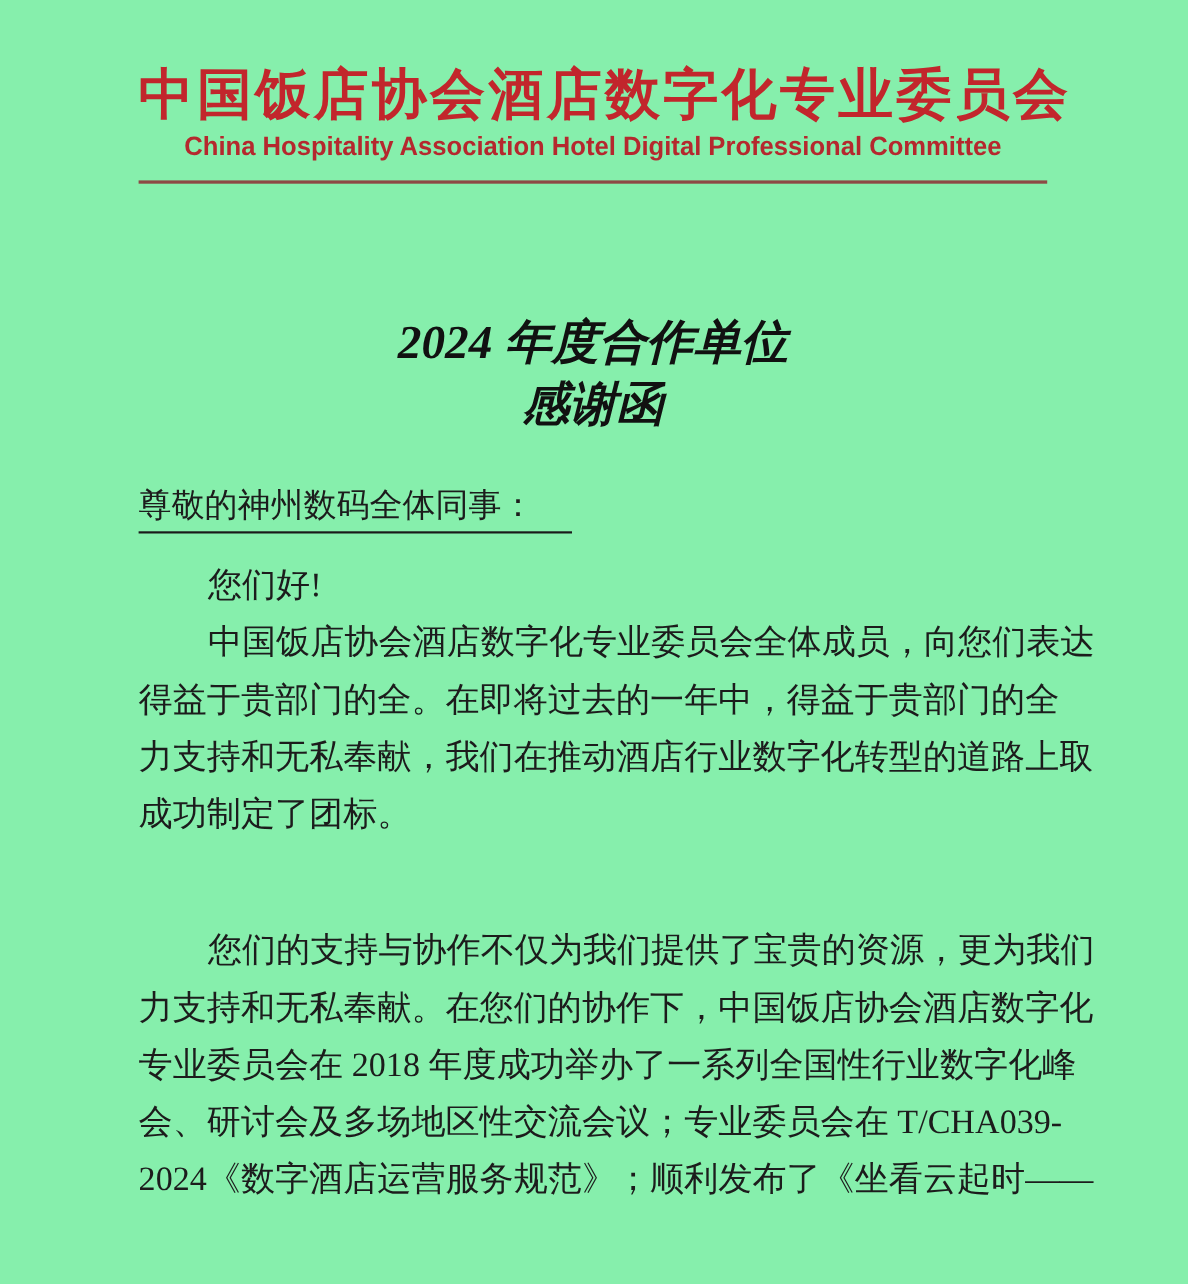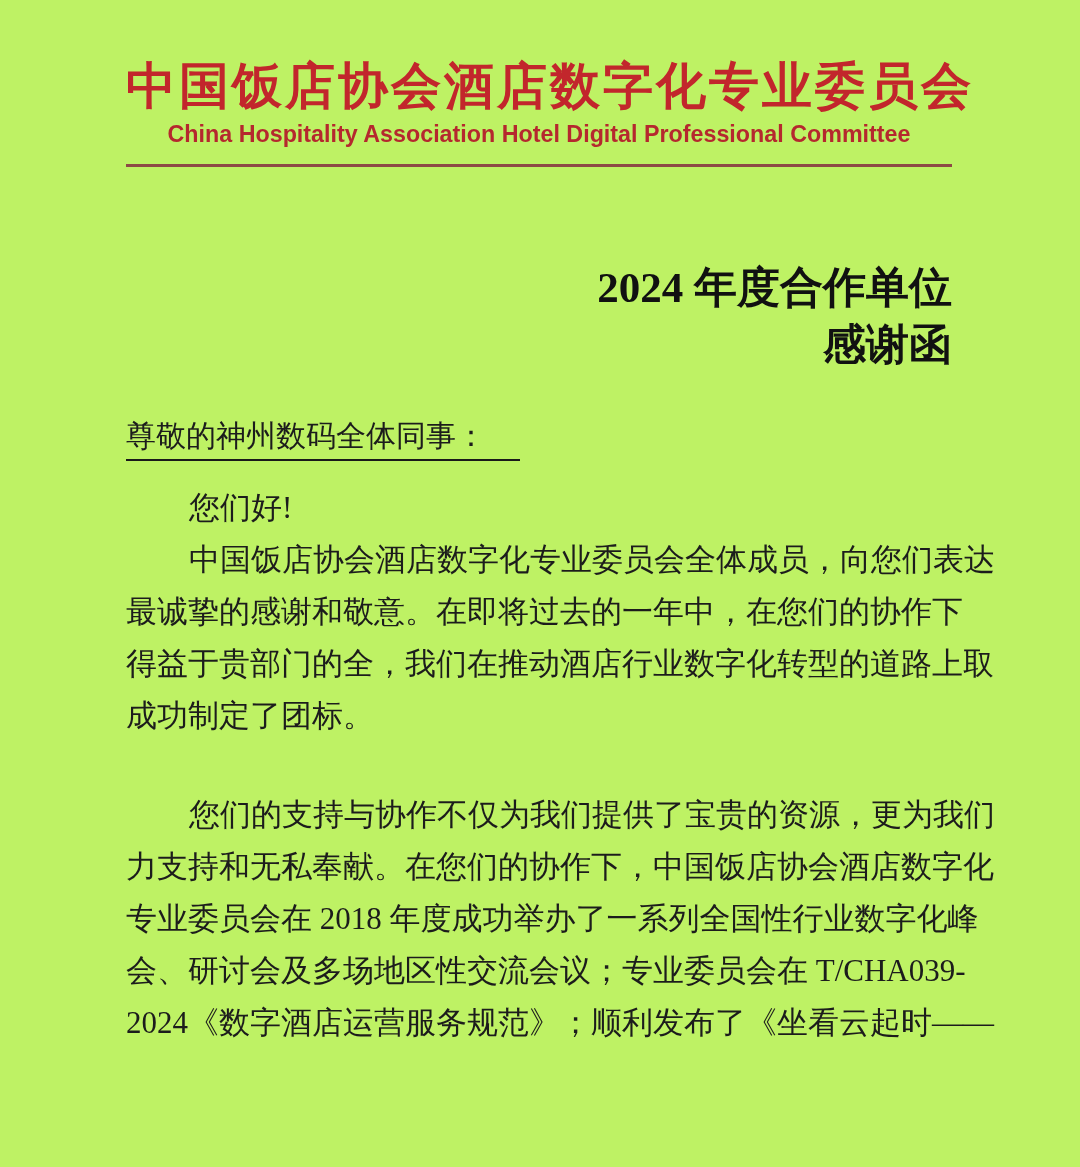--- a/index.html
+++ b/index.html
@@ -7,21 +7,21 @@
     padding: 0;
     background: #ffffff;
   }
   .page {
     position: relative;
     width: 1080px;
     height: 1167px;
     box-sizing: border-box;
     margin: 0 auto;
     padding: 58px 128px 0 126px;
-    background: #bef264;
+    background: #86efac;
     overflow: hidden;
     font-family: "Liberation Serif", "DejaVu Serif", serif;
     color: #1c1c1c;
   }
 
   
   .letterhead { text-align: center; }
   .letterhead-zh {
     font-size: 50px;
     line-height: 56px;
@@ -42,26 +42,27 @@
     transform-origin: center;
   }
   .letterhead-rule {
     margin-top: 16px;
     height: 0;
     border-top: 3px solid #8d4a45;
   }
 
   
   .doc-title {
-    margin-top: 92px;
-    text-align: right;
+    margin-top: 116px;
+    text-align: center;
     font-weight: 700;
     font-size: 43px;
     line-height: 57px;
     color: #111111;
+    font-style: italic;
   }
 
   
   .salutation {
     margin-top: 43px;
     font-size: 30px;
     line-height: 40px;
   }
   .salutation-text {
     display: inline-block;
@@ -81,21 +82,21 @@
     text-align: justify;
     text-align-last: justify;
     white-space: nowrap;
   }
   .line.indent { padding-left: 63px; }
   .line.align-left {
     text-align: right;
     text-align-last: left;
     white-space: normal;
   }
-  .para-gap { margin-top: 47px; }
+  .para-gap { margin-top: 72px; }
 </style>
 </head>
 <body>
 
 <div class="page">
 
   <header class="letterhead">
     <div class="letterhead-zh">中国饭店协会酒店数字化专业委员会</div>
     <div class="letterhead-en">China Hospitality Association Hotel Digital Professional Committee</div>
     <div class="letterhead-rule"></div>
@@ -109,22 +110,22 @@
   <div class="salutation">
     <span class="salutation-text">尊敬的神州数码全体同事：</span>
   </div>
 
   <div class="body-block">
 
     <div class="line indent align-left">您们好!</div>
 
     <div class="paragraph">
       <div class="line indent">中国饭店协会酒店数字化专业委员会全体成员，向您们表达</div>
-      <div class="line">最诚挚的感谢和敬意。在即将过去的一年中，在您们的协作下</div>
-      <div class="line">得益于贵部门的全，我们在推动酒店行业数字化转型的道路上取</div>
+      <div class="line">得益于贵部门的全。在即将过去的一年中，得益于贵部门的全</div>
+      <div class="line">力支持和无私奉献，我们在推动酒店行业数字化转型的道路上取</div>
       <div class="line align-left">成功制定了团标。</div>
     </div>
 
     <div class="paragraph para-gap">
       <div class="line indent">您们的支持与协作不仅为我们提供了宝贵的资源，更为我们</div>
       <div class="line">力支持和无私奉献。在您们的协作下，中国饭店协会酒店数字化</div>
       <div class="line">专业委员会在 2018 年度成功举办了一系列全国性行业数字化峰</div>
       <div class="line">会、研讨会及多场地区性交流会议；专业委员会在 T/CHA039-</div>
       <div class="line">2024《数字酒店运营服务规范》；顺利发布了《坐看云起时——</div>
     </div>

